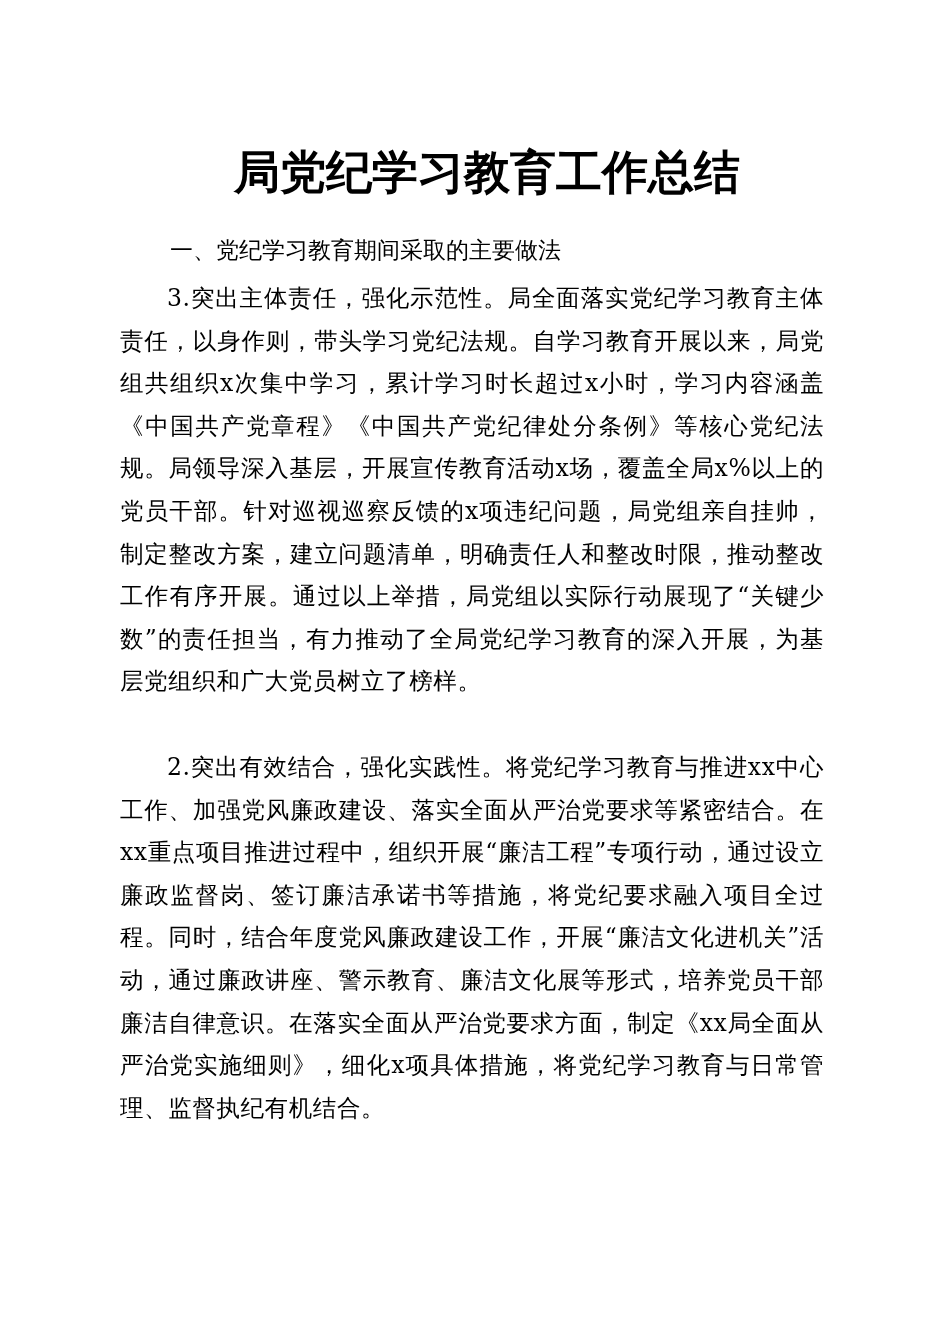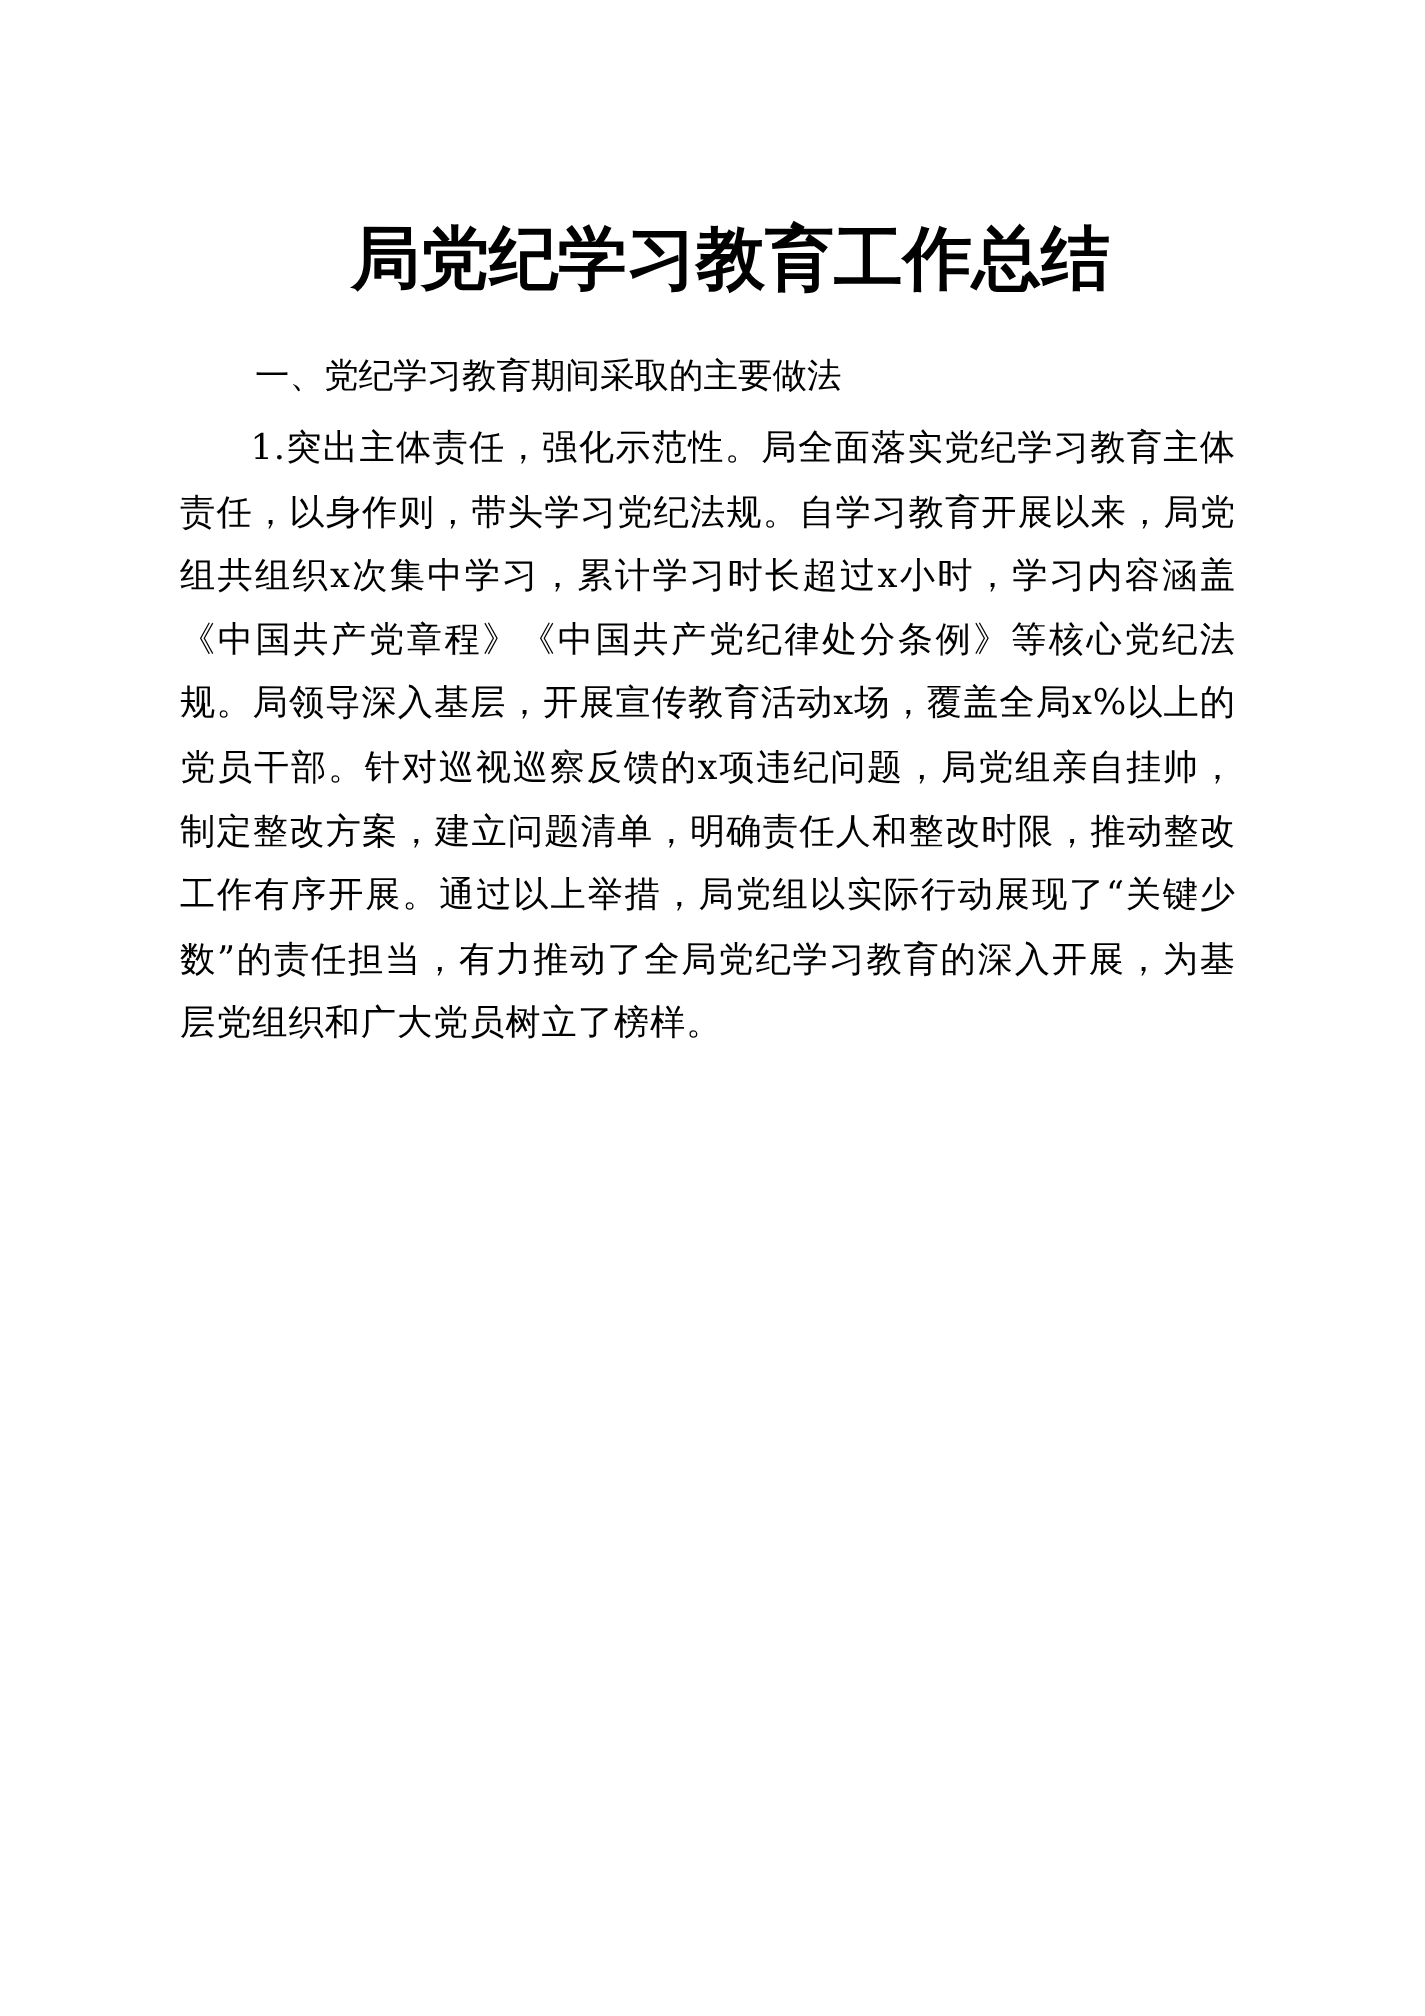--- a/index.html
+++ b/index.html
@@ -62,15 +62,16 @@
     .p2 { top: 746px; }
   </style>
 </head>
 <body>
 
 <div class="page">
   <h1 class="title">局党纪学习教育工作总结</h1>
 
   <h2 class="section-heading">一、党纪学习教育期间采取的主要做法</h2>
 
-  <p class="body-text p1">1.突出主体责任，强化示范性。局全面落实党纪学习教育主体责任，以身作则，带头学习党纪法规。自学习教育开展以来，局党组共组织x次集中学习，累计学习时长超过x小时，学习内容涵盖《中国共产党章程》《中国共产党纪律处分条例》等核心党纪法规。局领导深入基层，开展宣传教育活动x场，覆盖全局x%以上的党员干部。针对巡视巡察反馈的x项违纪问题，局党组亲自挂帅，制定整改方案，建立问题清单，明确责任人和整改时限，推动整改工作有序开展。通过以上举措，局党组以实际行动展现了“关键少数”的责任担当，有力推动了全局党纪学习教育的深入开展，为基层党组织和广大党员树立了榜样。</p>
+  <p class="body-text p1">3.突出主体责任，强化示范性。局全面落实党纪学习教育主体责任，以身作则，带头学习党纪法规。自学习教育开展以来，局党组共组织x次集中学习，累计学习时长超过x小时，学习内容涵盖《中国共产党章程》《中国共产党纪律处分条例》等核心党纪法规。局领导深入基层，开展宣传教育活动x场，覆盖全局x%以上的党员干部。针对巡视巡察反馈的x项违纪问题，局党组亲自挂帅，制定整改方案，建立问题清单，明确责任人和整改时限，推动整改工作有序开展。通过以上举措，局党组以实际行动展现了“关键少数”的责任担当，有力推动了全局党纪学习教育的深入开展，为基层党组织和广大党员树立了榜样。</p>
 
+  <p class="body-text p2">2.突出有效结合，强化实践性。将党纪学习教育与推进xx中心工作、加强党风廉政建设、落实全面从严治党要求等紧密结合。在xx重点项目推进过程中，组织开展“廉洁工程”专项行动，通过设立廉政监督岗、签订廉洁承诺书等措施，将党纪要求融入项目全过程。同时，结合年度党风廉政建设工作，开展“廉洁文化进机关”活动，通过廉政讲座、警示教育、廉洁文化展等形式，培养党员干部廉洁自律意识。在落实全面从严治党要求方面，制定《xx局全面从严治党实施细则》，细化x项具体措施，将党纪学习教育与日常管理、监督执纪有机结合。</p>
 </div>
 
 </body></html>

